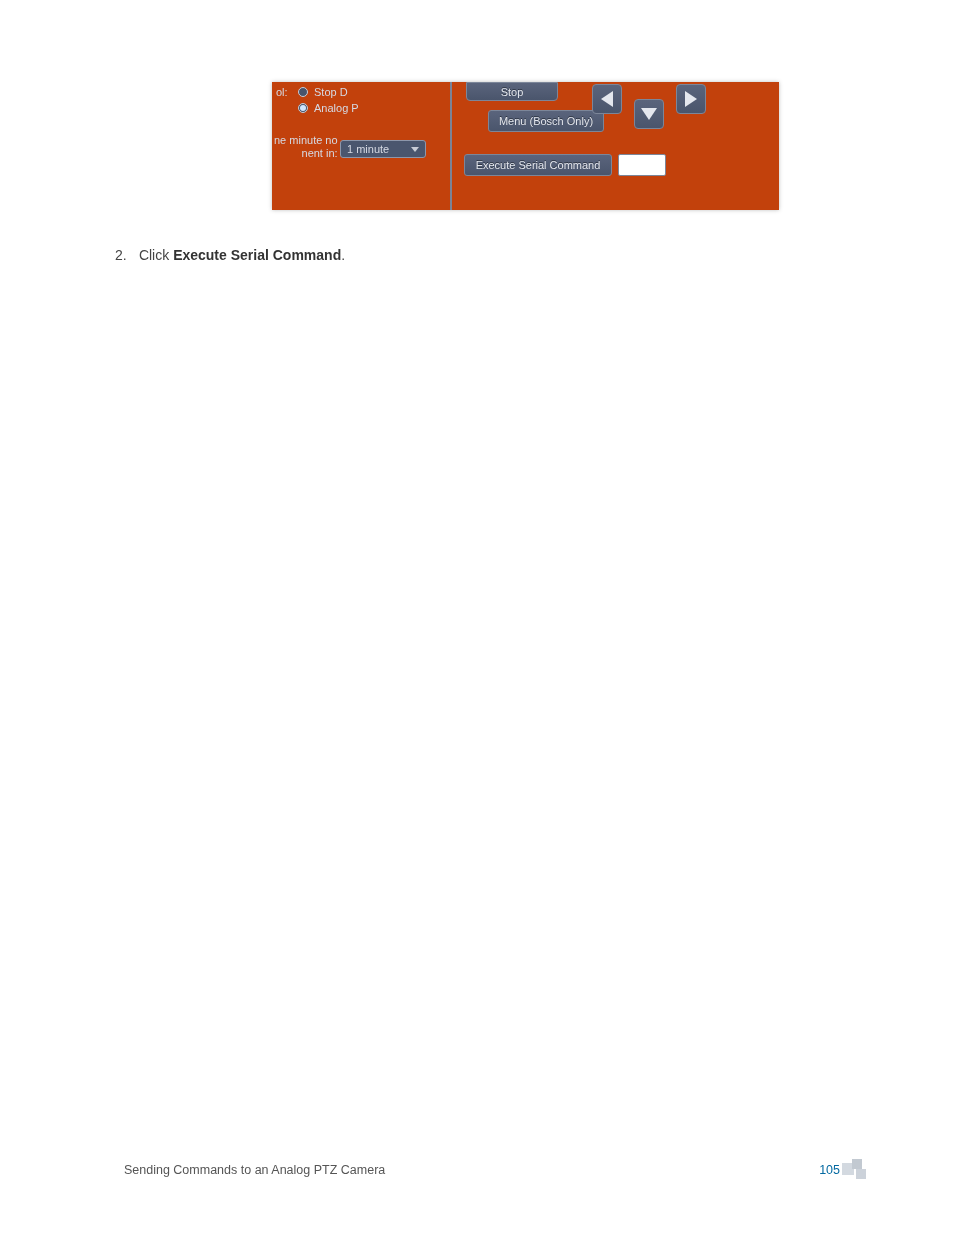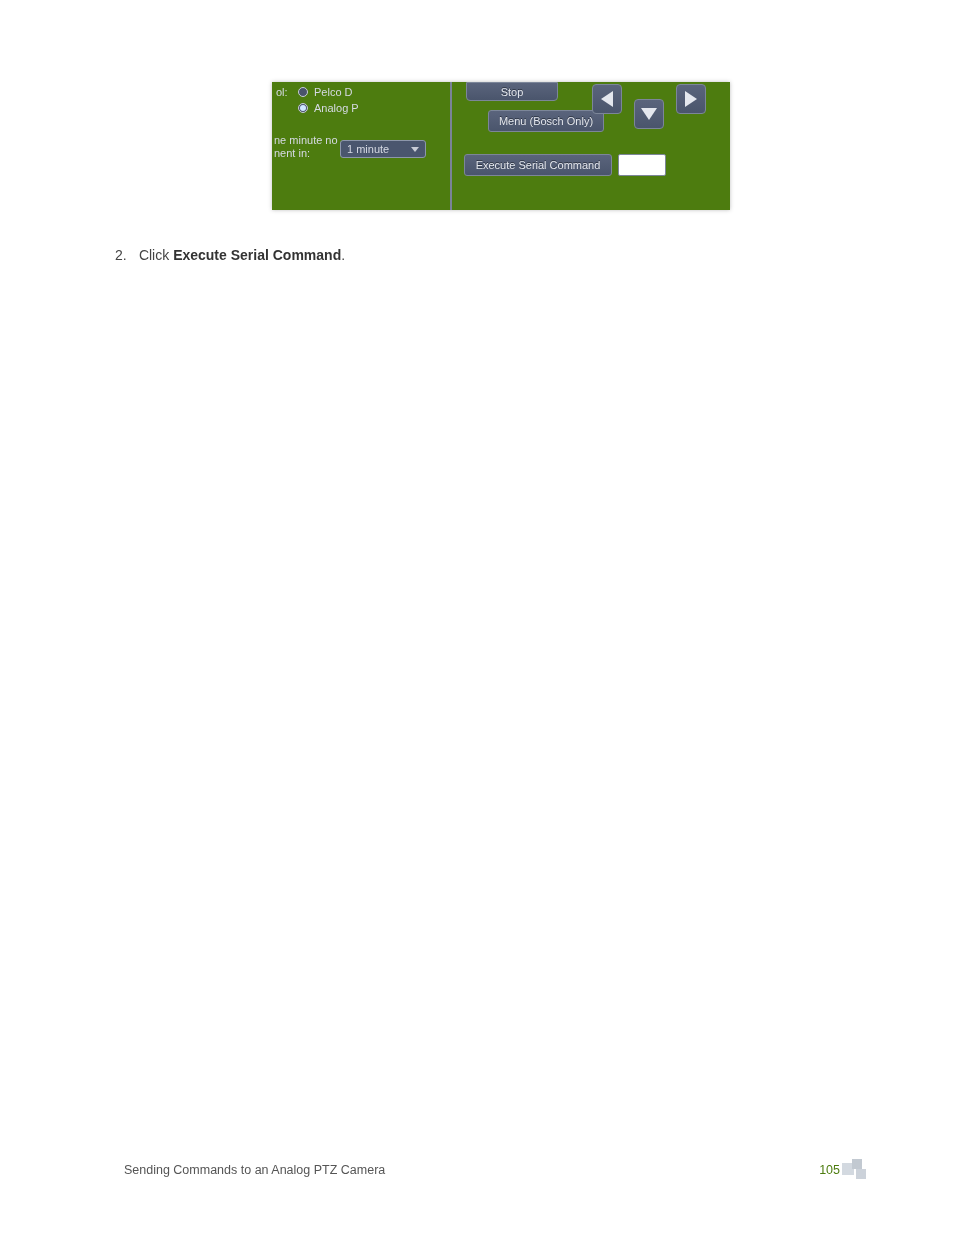--- a/index.html
+++ b/index.html
@@ -11,27 +11,28 @@
     font-family: "Segoe UI", Arial, sans-serif;
     color: #3a3a3a;
     position: relative;
   }
 
   
   .shot {
     position: absolute;
     left: 272px;
     top: 82px;
-    width: 458px;
+    width: 507px;
     height: 128px;
-    background: #4d7c0f;
+    background: #c2410c;
     box-shadow: 0 0 4px rgba(0,0,0,0.25);
     overflow: hidden;
     font-size: 11px;
     color: #d6dae4;
+    text-align: right;
   }
   .shot .left-panel {
     position: absolute;
     left: 0;
     top: 0;
     width: 180px;
     height: 100%;
     border-right: 2px solid #7a8398;
     padding: 2px 0 0 0;
     box-sizing: border-box;
@@ -166,21 +167,21 @@
   .footer .title {
     position: absolute;
     left: 100px;
     font-size: 12.5px;
     color: #555;
   }
   .footer .pagenum {
     position: absolute;
     right: 138px;
     font-size: 12.5px;
-    color: #4d7c0f;
+    color: #0369a1;
   }
   .footer .logo {
     position: absolute;
     right: 108px;
     top: -4px;
     width: 28px; height: 22px;
   }
   .footer .logo .sq {
     position: absolute;
     background: #cfd5dd;
@@ -191,21 +192,21 @@
 </style>
 </head>
 <body>
 
 <div class="shot">
 
   <div class="left-panel">
     <div class="radio-row">
       <span style="position:absolute;left:4px;">ol:</span>
       <span class="radio"></span>
-      <span>Pelco D</span>
+      <span>Stop D</span>
     </div>
     <div class="radio-row">
       <span class="radio selected"></span>
       <span>Analog P</span>
     </div>
 
     <div class="leftlabel-group">
       <div>ne minute no</div>
       <div>nent in:</div>
     </div>

